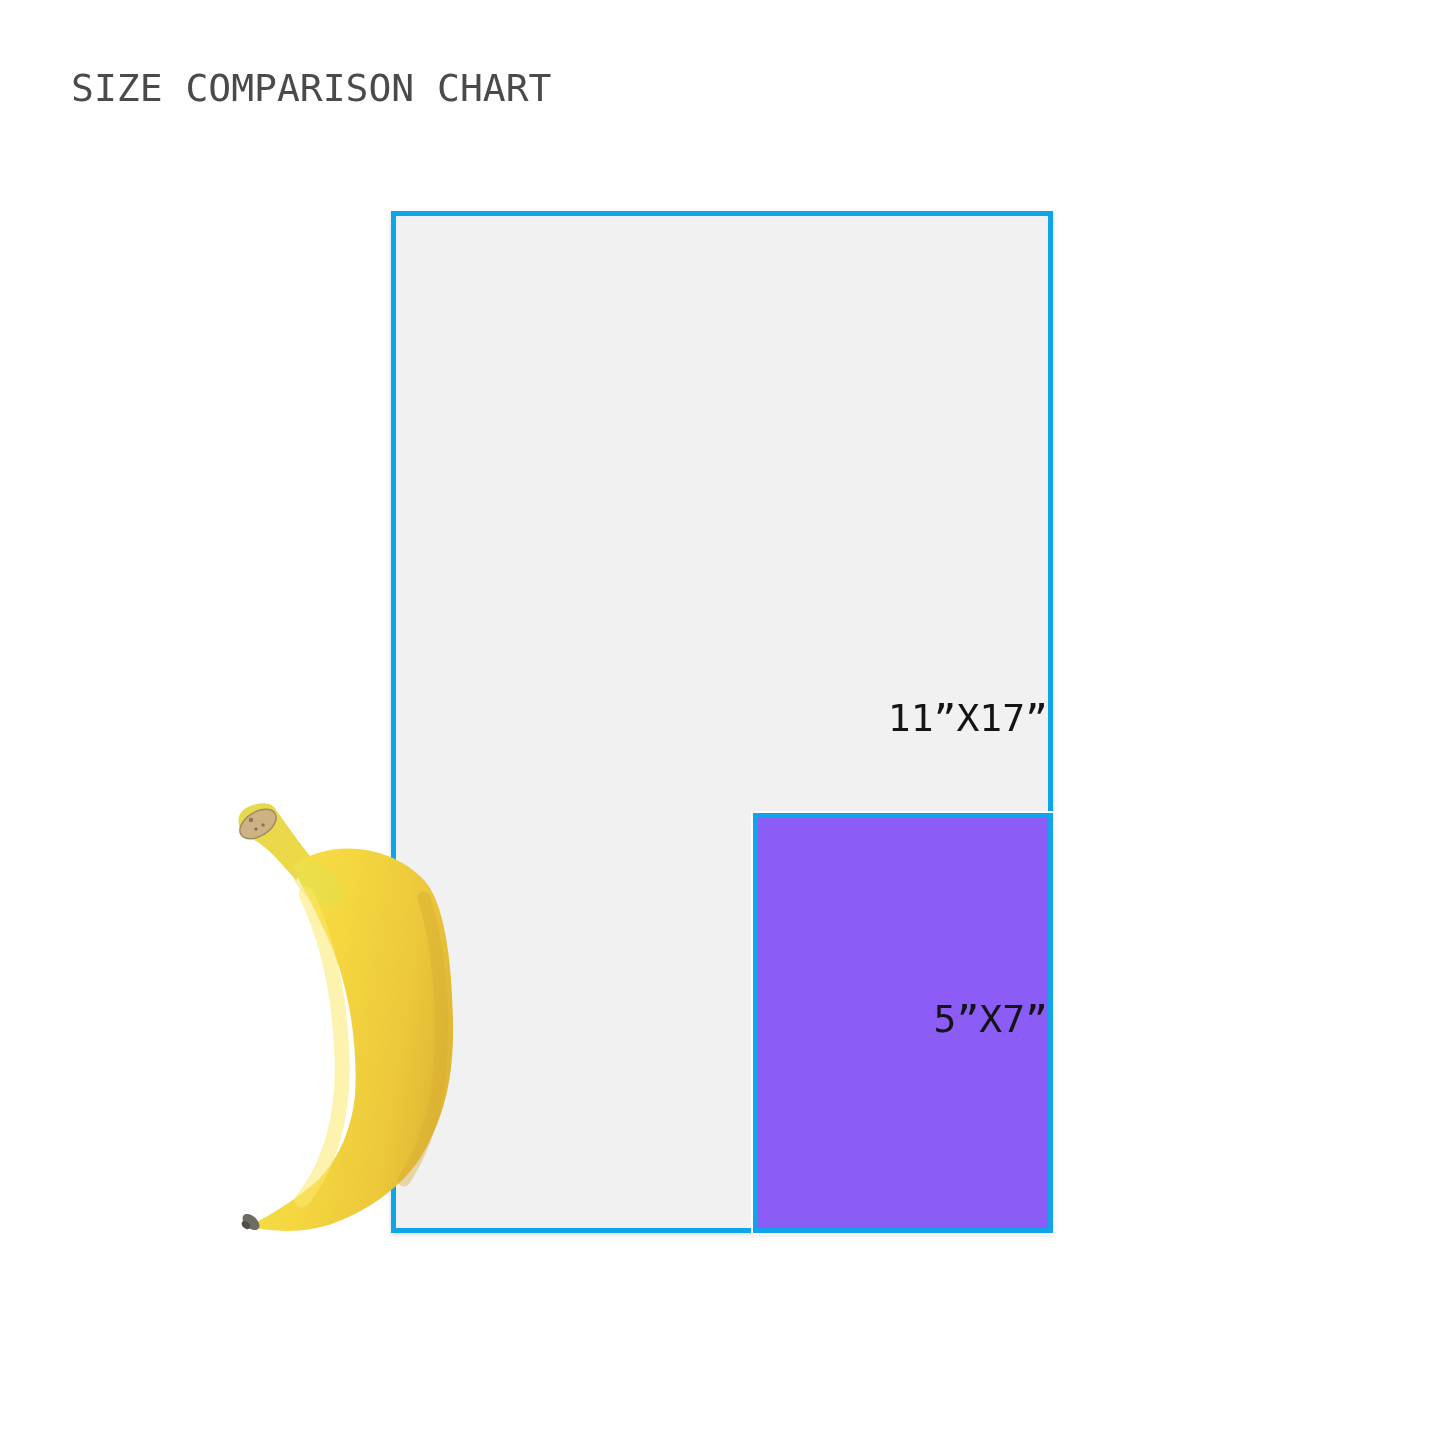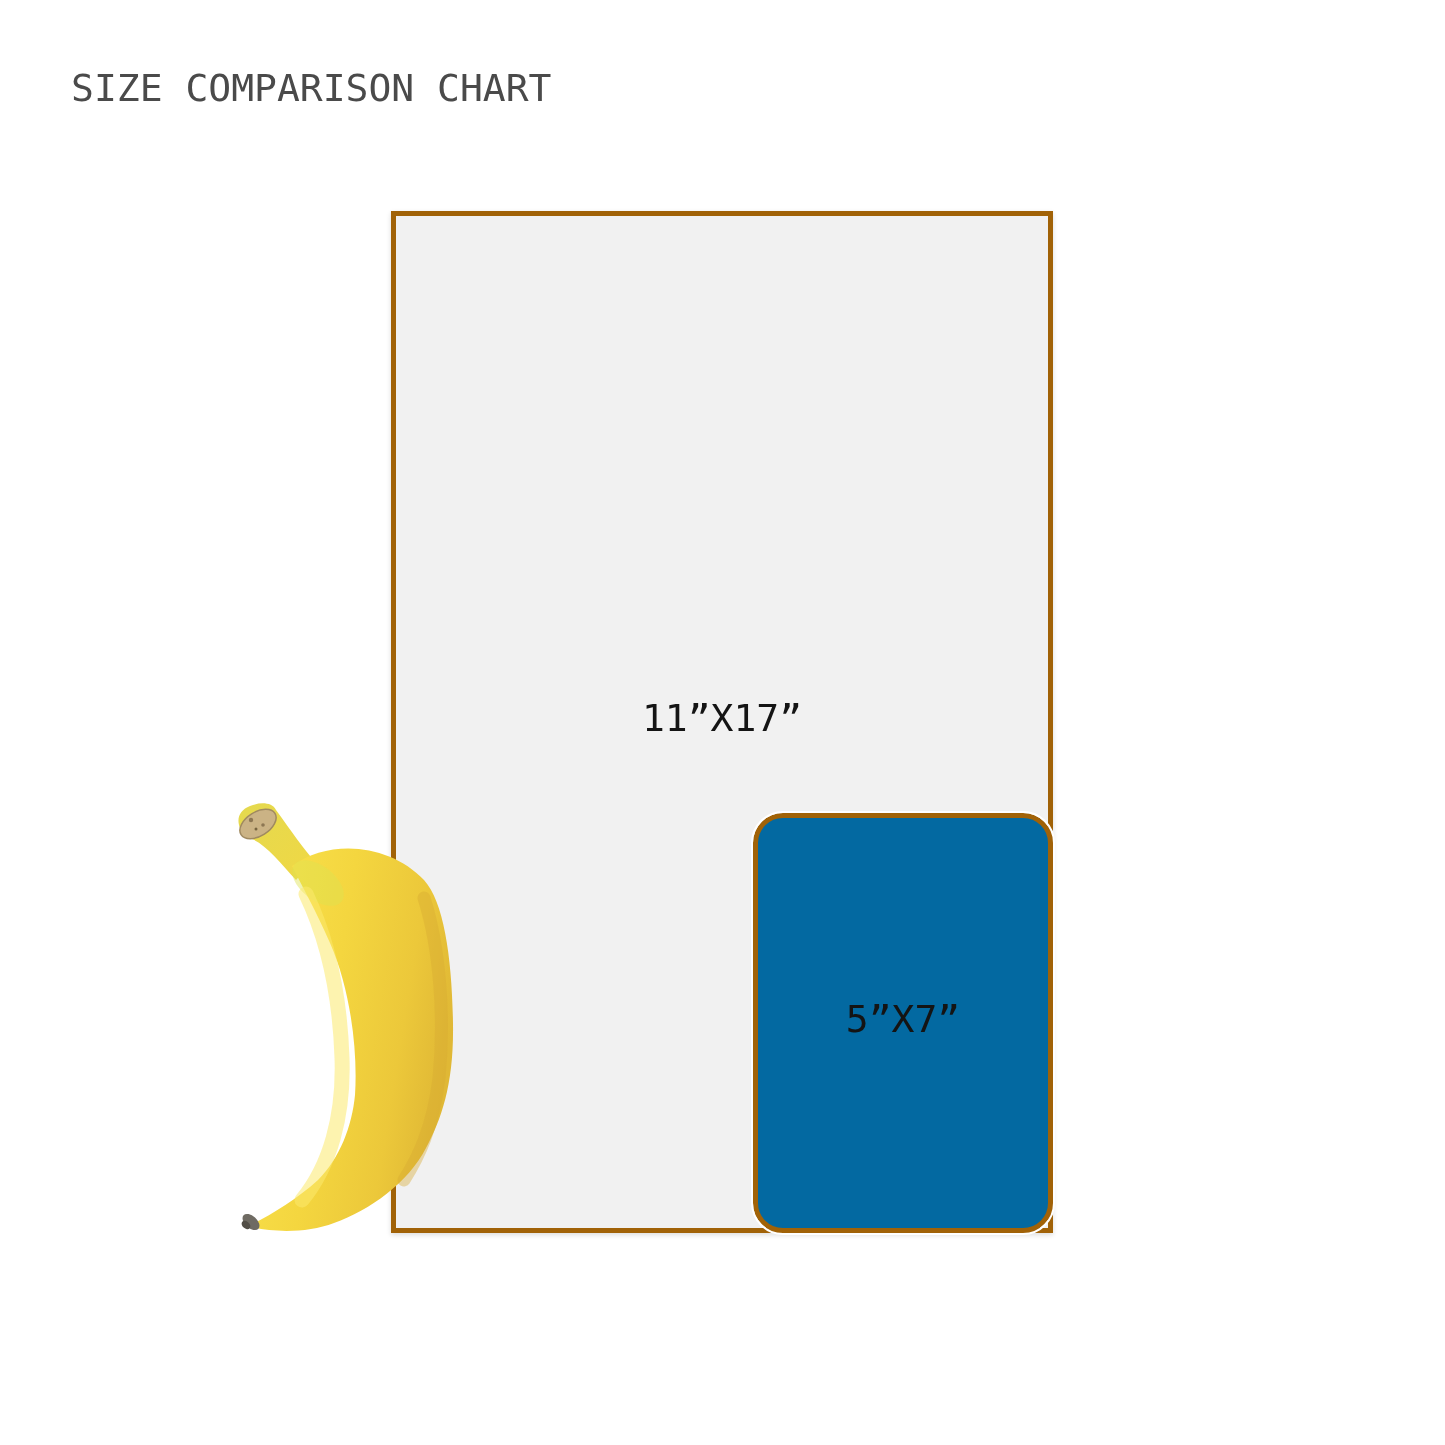--- a/index.html
+++ b/index.html
@@ -22,24 +22,24 @@
     font-size: 38px;
     letter-spacing: 0px;
     color: #4a4a4a;
     font-weight: 500;
     white-space: nowrap;
   }
 
   .size-rect {
     position: absolute;
     box-sizing: border-box;
-    border: 5px solid #a16207;
+    border: 5px solid #0ea5e9;
     display: flex;
     align-items: center;
-    justify-content: center;
+    justify-content: flex-end;
   }
 
   .rect-large {
     left: 391px;
     top: 211px;
     width: 662px;
     height: 1022px;
     background: #f1f1f1;
     box-shadow: 0 2px 5px rgba(0,0,0,0.14);
     z-index: 1;
@@ -81,21 +81,21 @@
 </style>
 </head>
 <body>
 
 <div class="page-title">SIZE COMPARISON CHART</div>
 
 <div class="size-rect rect-large" style="background: rgb(241, 241, 241);">
   <span class="rect-label">11”X17”</span>
 </div>
 
-<div class="size-rect rect-small" style="background: #0369a1; border-radius: 30px;">
+<div class="size-rect rect-small" style="background: #8b5cf6;">
   <span class="rect-label">5”X7”</span>
 </div>
 
 <div class="banana-wrap">
   <svg width="240" height="445" viewBox="0 0 240 445" xmlns="http://www.w3.org/2000/svg">
     <defs>
       <linearGradient id="bodyGrad" x1="0" y1="0.15" x2="1" y2="0.45">
         <stop offset="0" stop-color="#f9e24e"></stop>
         <stop offset="0.45" stop-color="#f4d63f"></stop>
         <stop offset="0.78" stop-color="#ecc83a"></stop>

